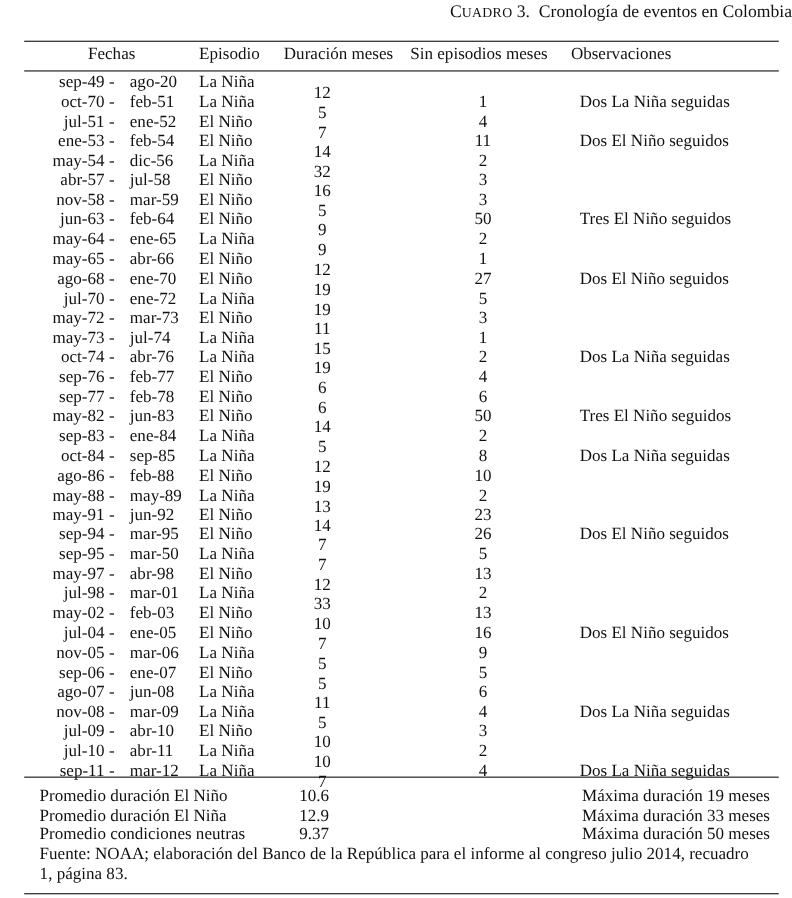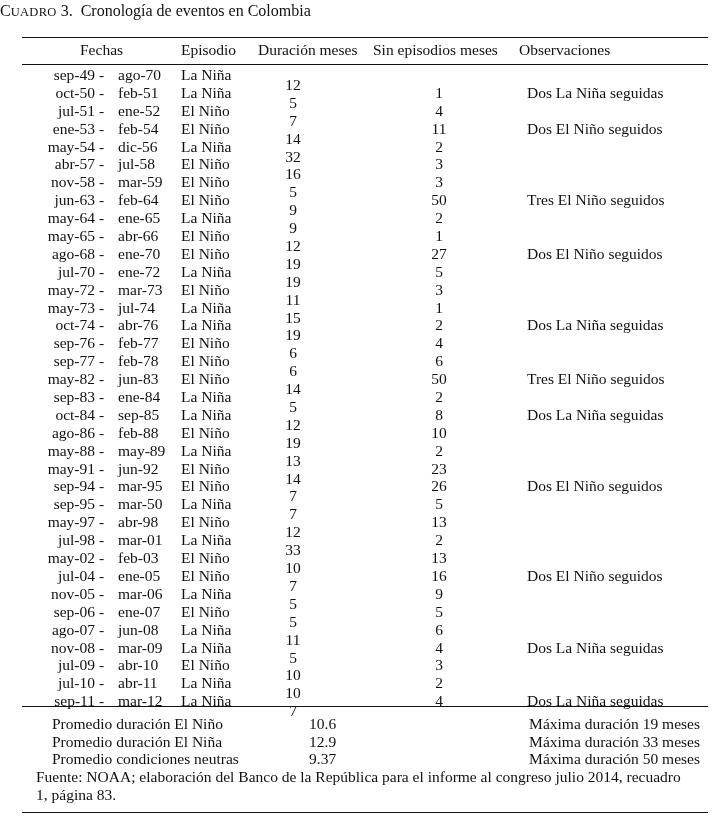--- a/index.html
+++ b/index.html
@@ -1,41 +1,41 @@
 <!DOCTYPE html>
 <html><head>
 <meta charset="utf-8">
 <style>
   html, body { margin:0; padding:0; background:#ffffff; }
   body { width:720px; height:816px; overflow:hidden; font-family:"DejaVu Serif", "Liberation Serif", serif; color:#111; }
   .page { position:relative; width:720px; height:816px; font-family:"Liberation Serif", serif; font-size:15.5px; }
-  .title { position:absolute; top:2px; left:0; width:720px; text-align:left; font-size:16px; }
+  .title { position:absolute; top:2px; left:0; width:720px; text-align:right; font-size:16px; }
   .title .sc { font-size:12.5px; letter-spacing:0.3px; }
   .rule { position:absolute; left:22px; width:686px; background:#111; }
   .r1 { top:37px; height:1.4px; }
   .r2 { top:64px; height:1px; }
   .r3 { top:706px; height:1px; }
   .r4 { top:812px; height:1.4px; }
   .head { position:absolute; top:41px; left:0; width:720px; height:20px; }
   .head span { position:absolute; white-space:nowrap; }
   .rows { position:absolute; top:66px; left:0; width:720px; }
   .row { position:relative; height:17.9px; line-height:17.9px; white-space:nowrap; }
   .row span { position:absolute; }
   .c-start { right:625px; text-align:right;margin-left:36px; }
   .c-dash { left:99px; }
   .c-end { left:118px; }
   .c-ep { left:181px; }
   .c-dur { left:268px; width:50px; text-align:center;margin-top:10px; }
   .c-sin { left:414px; width:50px; text-align:center; }
   .c-obs { left:527px; }
   .foot { position:absolute; top:715px; left:36px; width:672px; line-height:17.5px; }
   .frow { position:relative; height:17.5px; white-space:nowrap; }
-  .frow span { position:absolute;margin-left:16px; }
+  .frow span { position:absolute; }
   .f-label { left:0; }
-  .f-val { left:257px; }
+  .f-val { left:236px; }
   .f-max { right:8px; }
   .source { position:absolute; top:768px; left:36px; width:660px; line-height:17.5px; }
 </style>
 </head>
 <body>
 
 <div class="page">
   <div class="title">
     <span><span>C</span><span class="sc">UADRO</span>&nbsp;<span>3.</span></span>&nbsp;
     <span>Cronología de eventos en Colombia</span>
@@ -48,28 +48,28 @@
     <span style="left:258px">Duración meses</span>
     <span style="left:373px">Sin episodios meses</span>
     <span style="left:519px">Observaciones</span>
   </div>
   <div class="rule r2"></div>
 
   <div class="rows" id="rows">
       <div class="row">
         <span class="c-start">sep-49</span>
         <span class="c-dash">-</span>
-        <span class="c-end">ago-70</span>
+        <span class="c-end">ago-20</span>
         <span class="c-ep">La Niña</span>
         <span class="c-dur">12</span>
         <span class="c-sin"></span>
         <span class="c-obs"></span>
       </div>
       <div class="row">
-        <span class="c-start">oct-50</span>
+        <span class="c-start">oct-70</span>
         <span class="c-dash">-</span>
         <span class="c-end">feb-51</span>
         <span class="c-ep">La Niña</span>
         <span class="c-dur">5</span>
         <span class="c-sin">1</span>
         <span class="c-obs">Dos La Niña seguidas</span>
       </div>
       <div class="row">
         <span class="c-start">jul-51</span>
         <span class="c-dash">-</span>

